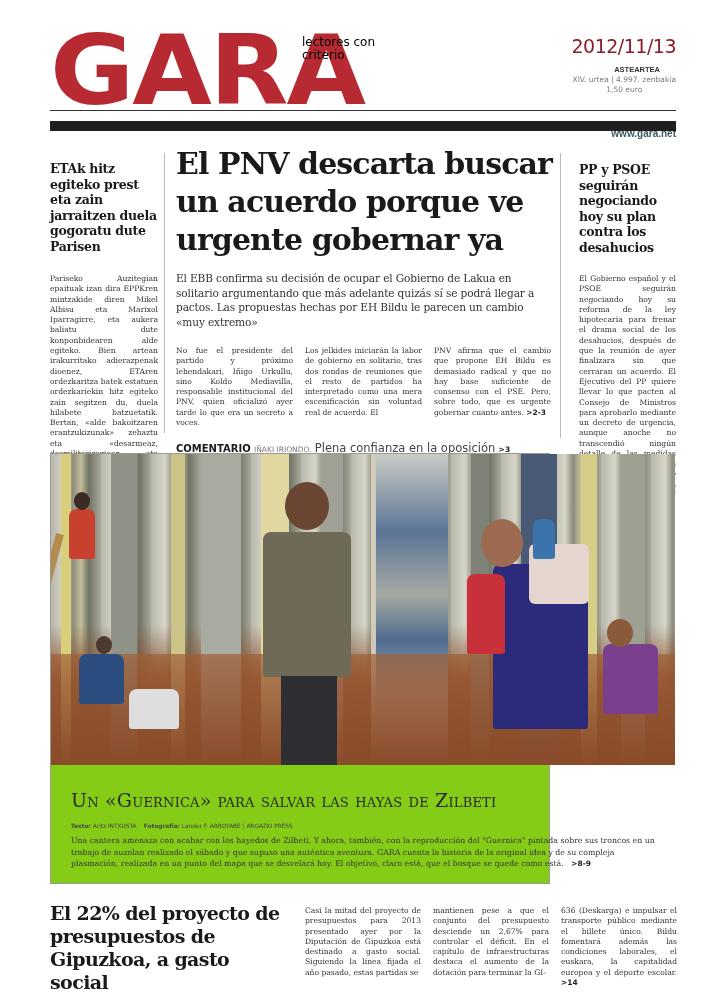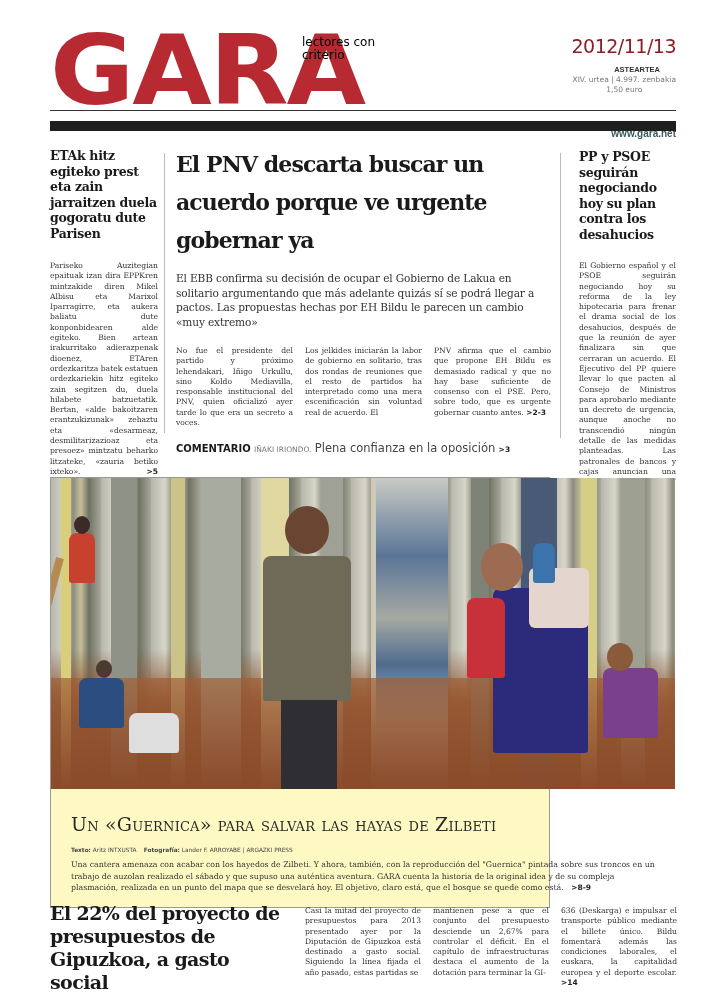--- a/index.html
+++ b/index.html
@@ -36,36 +36,36 @@
     position: absolute; right: 0; top: 96px;
     font-family: Liberation Sans, sans-serif; font-weight: bold; font-size: 10px; color: #3b5b5d; margin-top: 32px;
   }
   .thin-rule { position: absolute; left: 0; top: 110px; width: 626px; height: 1px; background: #333; }
   .black-bar { position: absolute; left: 0; top: 121px; width: 626px; height: 10px; background: #1f1f1f; }
 
   
   .left-col { position: absolute; left: 50px; top: 148px; width: 108px; }
   .side-headline {
     font-family: "DejaVu Serif", serif; font-weight: bold; font-size: 12.5px; line-height: 15.5px;
-    color: #1a1a1a; letter-spacing: -0.3px;
+    color: #1a1a1a; letter-spacing: -0.3px; margin-top: 13px;
   }
   .side-body {
     margin-top: 20px; font-size: 7.6px; line-height: 10.3px; color: #333; text-align: justify;
     hyphens: auto;
   }
   .ref { font-family: "DejaVu Sans", sans-serif; font-weight: bold; font-size: 7.5px; color: #222; float: right; }
   .ref-inline { font-family: "DejaVu Sans", sans-serif; font-weight: bold; font-size: 7.5px; color: #222; }
 
   .vrule-left { position: absolute; left: 164px; top: 153px; width: 1px; height: 280px; background: #bbb; }
   .vrule-right { position: absolute; left: 560px; top: 153px; width: 1px; height: 285px; background: #bbb; }
 
   
   .main { position: absolute; left: 176px; top: 145px; width: 376px; }
   .main-headline {
-    font-family: "DejaVu Serif", serif; font-weight: bold; font-size: 22px; line-height: 38px;
+    font-family: "DejaVu Serif", serif; font-weight: bold; font-size: 30px; line-height: 38px;
     color: #1a1a1a; letter-spacing: -0.9px;
   }
   .main-deck {
     margin-top: 12px; font-size: 10.6px; line-height: 14.5px; color: #333; letter-spacing: -0.15px;
   }
   .main-cols { margin-top: 17px; display: flex; gap: 12px; }
   .main-cols .col { width: 117px; font-size: 7.6px; line-height: 10.3px; color: #333; text-align: justify; }
   .comment {
     margin-top: 13px; font-family: "DejaVu Sans", sans-serif; font-size: 10.5px; color: #333;
     white-space: nowrap;
@@ -75,21 +75,21 @@
   .comment .title { font-size: 11.5px; color: #444; }
 
   
   .right-col { position: absolute; left: 579px; top: 149px; width: 97px; }
   .right-col .side-headline { font-size: 12.5px; line-height: 15.5px; }
   .right-col .side-body { margin-top: 19px; }
 
   
   .photo-box {
     position: absolute; left: 50px; top: 453px; width: 500px; height: 431px;
-    background: #fef9c3; border: 1px solid #9a9a93; margin-top: 24px;
+    background: #84cc16; border: 1px solid #9a9a93;
   }
   .photo {
     position: absolute; left: 0; top: 0; width: 624px; height: 311px; overflow: hidden;
     background:
       linear-gradient(180deg, rgba(200,200,190,0.0) 0%, rgba(120,70,40,0.0) 55%, rgba(140,80,45,0.9) 72%, rgba(120,60,35,1) 100%),
       repeating-linear-gradient(90deg, #b7b7ad 0px, #d7d6c8 14px, #8c8d80 22px, #c4c09a 30px, #6f7264 38px, #a9a99b 50px);
   }
   .tree { position: absolute; top: 0; height: 311px; }
   .ppl { position: absolute; border-radius: 8px 8px 3px 3px; }
   .head { position: absolute; border-radius: 50%; }

